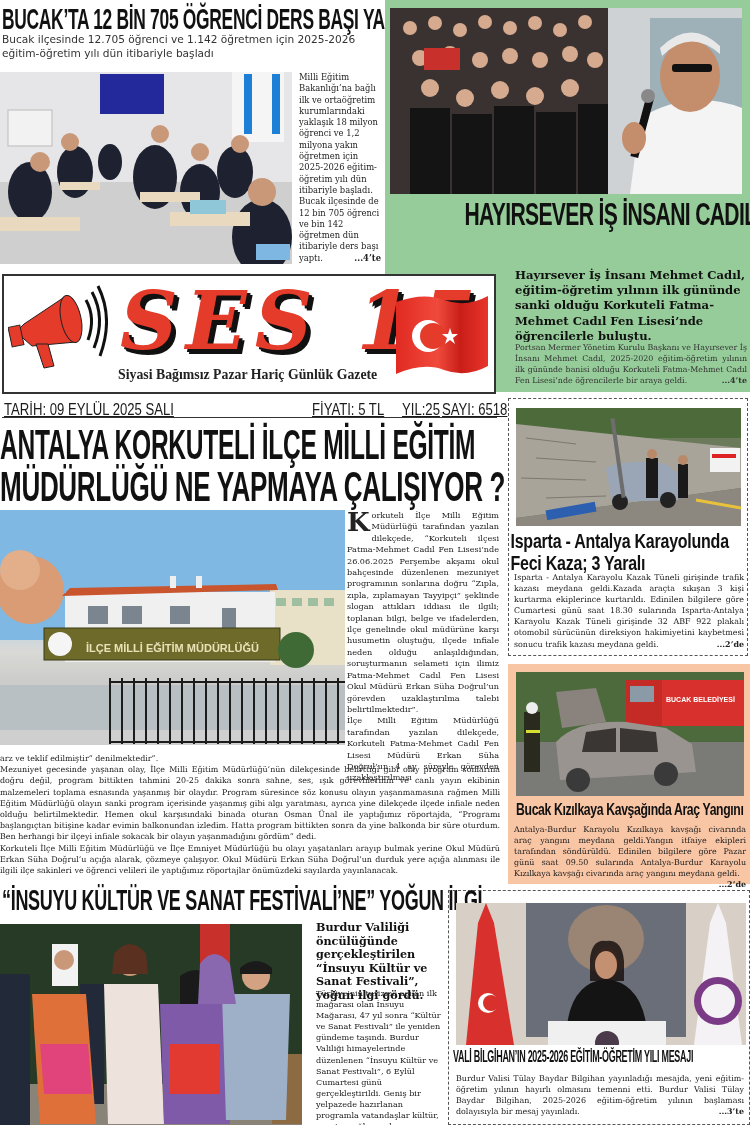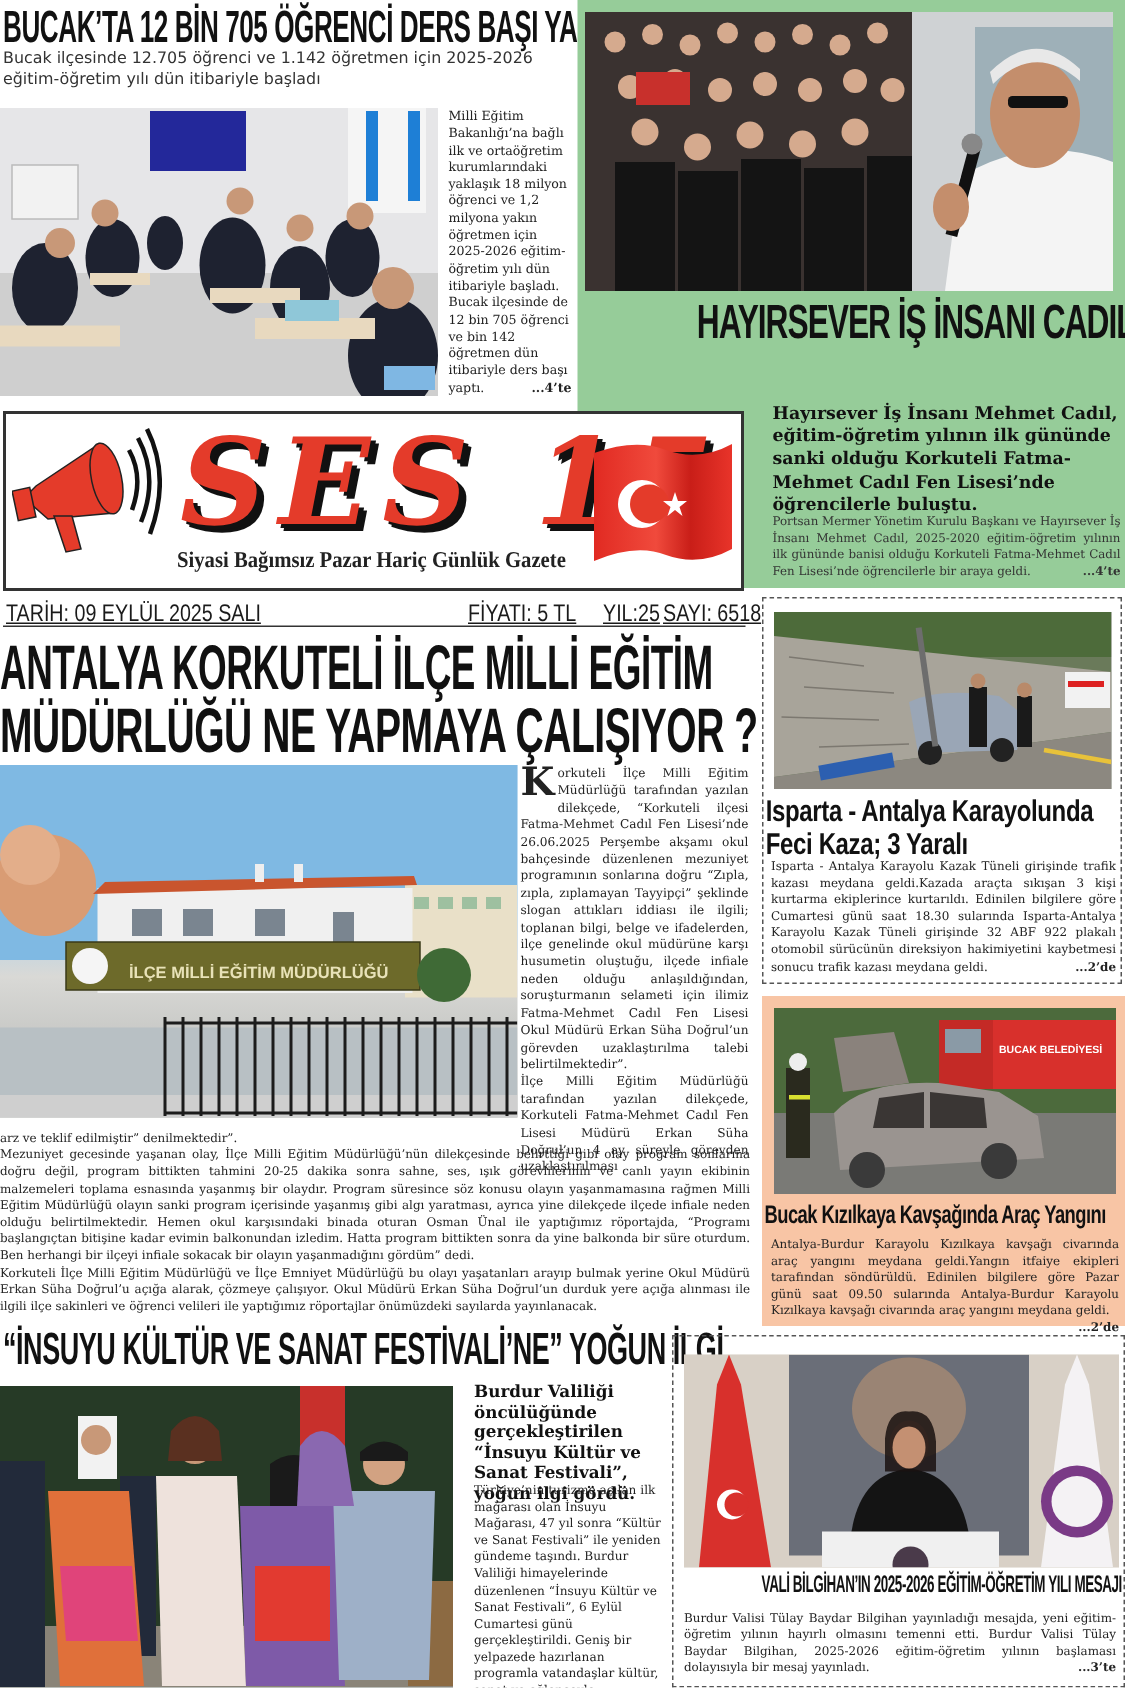--- a/index.html
+++ b/index.html
@@ -48,33 +48,33 @@
 #byline{font-weight:bold}
 
 
 #crash-box{left:508px;top:398px;width:240px;height:258px}
 #crash-photo{left:516px;top:408px;width:225px;height:118px;background:#8a8e86}
 #crash-hl{left:510px;top:530px;width:236px;font-size:20px;line-height:22px}
 #crash-body{left:514px;top:572px;width:230px;font-size:7.95px;line-height:11.1px}
 
 #fire-box{left:508px;top:664px;width:242px;height:220px;background:#f8c5a5}
 #fire-photo{left:516px;top:672px;width:228px;height:124px;background:#666}
-#fire-hl{left:510px;top:800px;width:240px;text-align:left;font-size:17px;line-height:20px}
+#fire-hl{left:510px;top:800px;width:240px;text-align:center;font-size:17px;line-height:20px}
 #fire-body{left:514px;top:824px;width:232px;font-size:7.95px;line-height:11.1px}
 
 
 #fest-hl{left:2px;top:885px;font-size:30px;line-height:30px}
 #fest-photo{left:0;top:924px;width:302px;height:201px;background:#2a3a2a}
 #fest-lead{left:316px;top:921px;width:128px;font-weight:bold;font-size:11.2px;line-height:13.6px;color:#111}
 #fest-body{left:316px;top:988px;width:128px;font-size:8.1px;line-height:11.1px}
 
 
 #vali-box{left:448px;top:890px;width:302px;height:235px}
 #vali-photo{left:456px;top:903px;width:290px;height:142px;background:#d9d2c8}
-#vali-hl{left:452px;top:1046px;width:296px;text-align:right;font-size:16px;line-height:22px}
+#vali-hl{left:452px;top:1046px;width:296px;text-align:left;font-size:16px;line-height:22px}
 #vali-body{left:456px;top:1073px;width:288px;font-size:7.95px;line-height:11px}
 </style>
 </head>
 <body>
 
 <div id="top-hl" class="abs hl">
   <span class="cond" style="transform:scaleX(0.58)">BUCAK’TA 12 BİN 705 ÖĞRENCİ DERS BAŞI YAPTI</span>
 </div>
 <div id="top-sub" class="abs">Bucak ilçesinde 12.705 öğrenci ve 1.142 öğretmen için 2025-2026 eğitim-öğretim yılı dün itibariyle başladı</div>
 

